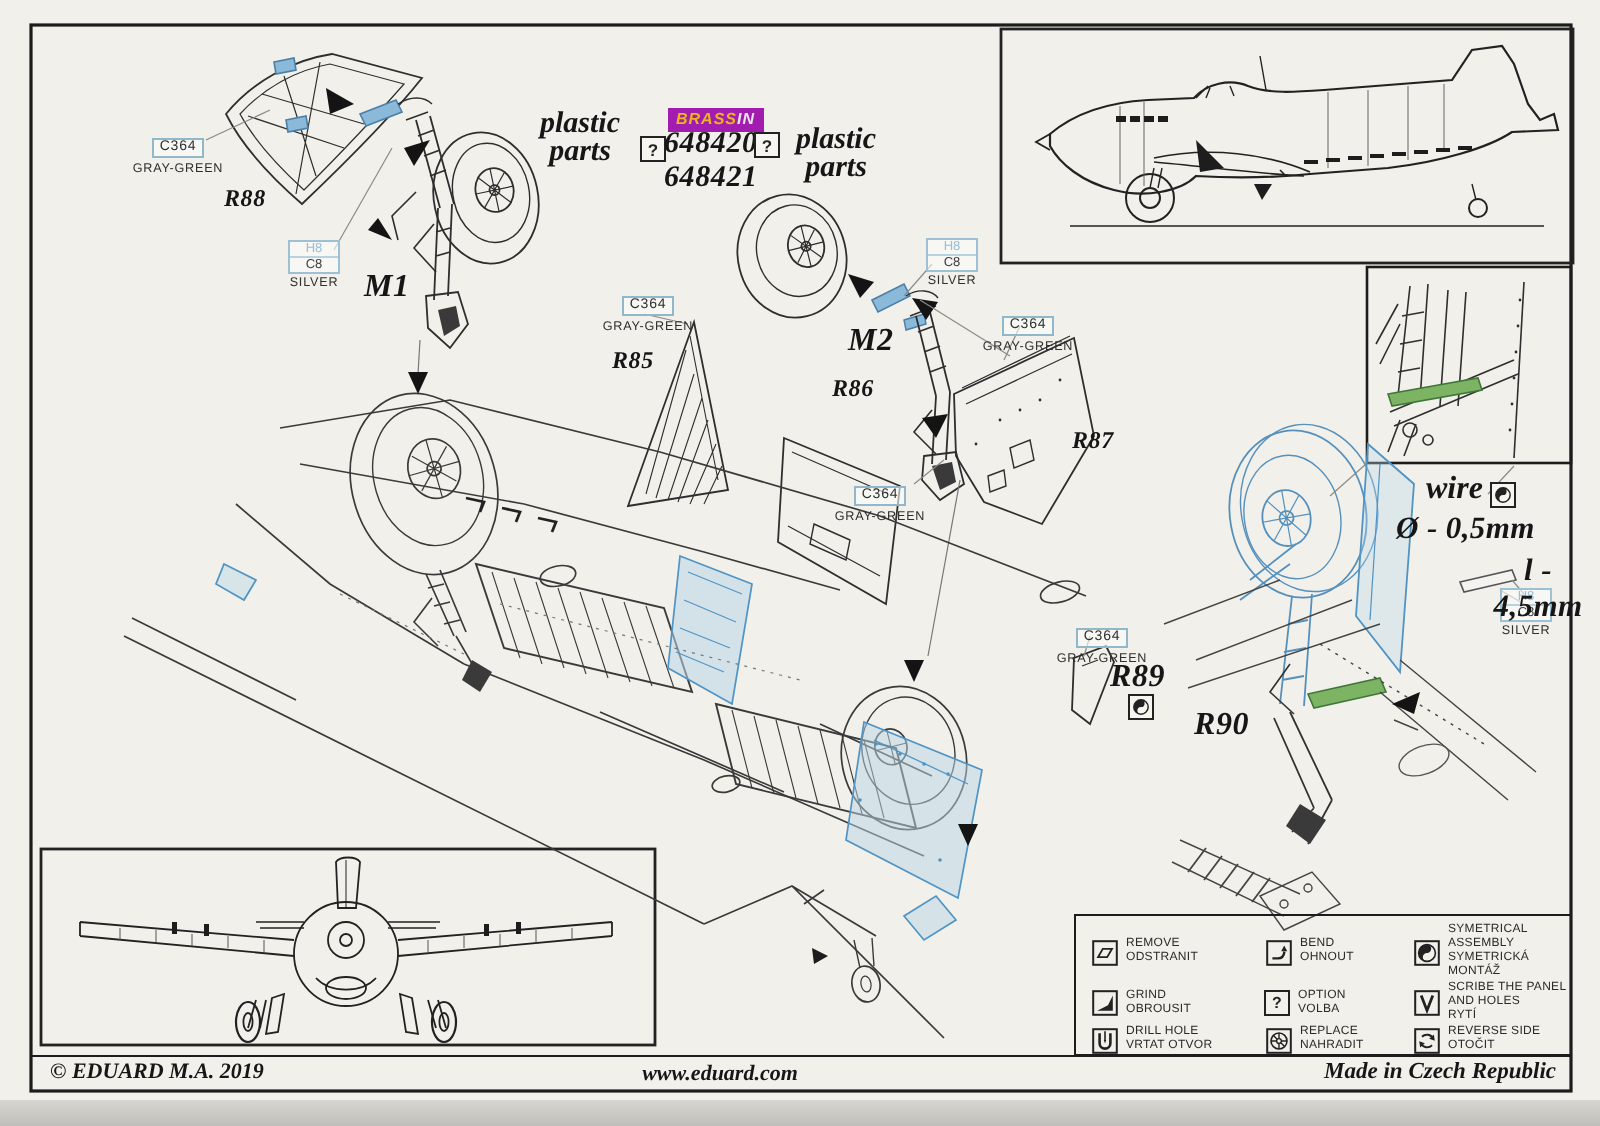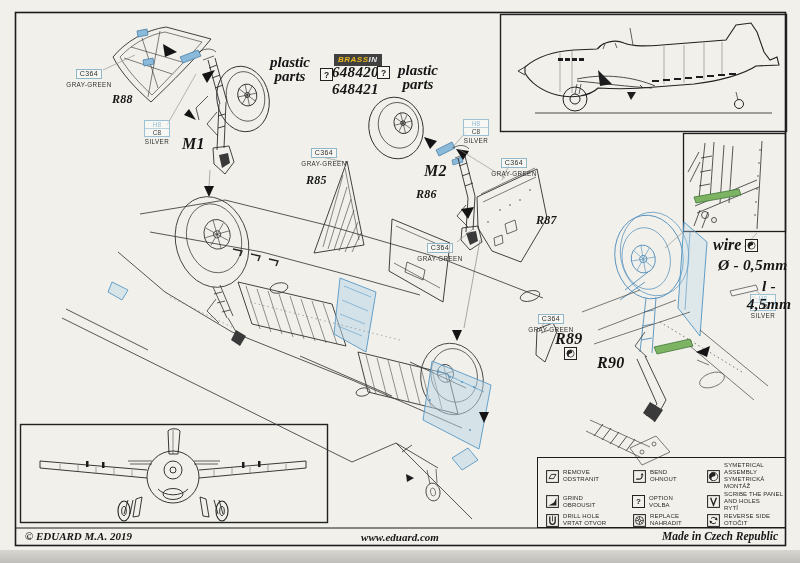--- a/index.html
+++ b/index.html
@@ -8,54 +8,54 @@
   .scan-strip{position:absolute;left:0;bottom:0;width:100%;height:13px;
         background:linear-gradient(#d7d6d1,#bfbeba);}
   svg.artwork{position:absolute;left:0;top:0;}
 
   .serif{font-family:"Liberation Serif",serif;font-style:italic;font-weight:bold;color:#161616;}
   .part-label{position:absolute;font-size:12px;letter-spacing:.3px;}
   .part-label.small{font-size:16px;}
 
   .plastic{position:absolute;font-size:15px;line-height:14px;text-align:center;width:60px;}
   .numbers{position:absolute;font-size:15px;line-height:17px;letter-spacing:.3px;}
-  .brassin{position:absolute;background:#404040;padding:1px 4px 2px 4px;
+  .brassin{position:absolute;background:#a21caf;padding:1px 4px 2px 4px;
            font:italic bold 8px "Liberation Sans",sans-serif;letter-spacing:.5px;}
   .brassin .b{color:#eab61e;} .brassin .i{color:#e8e8e8;}
 
   .option-box{position:absolute;width:11px;height:11px;border:1.2px solid #222;background:#f6f5f0;
            display:flex;align-items:center;justify-content:center;
            font:bold 8.5px "Liberation Sans",sans-serif;color:#222;}
 
   .callout{position:absolute;width:60px;text-align:center;}
   .code-box{display:inline-block;border:1px solid #90b7ca;background:rgba(252,252,250,.6);
            font-size:7px;padding:0px 3px 1px 3px;color:#2f2f2f;letter-spacing:.4px;}
   .paint-name{font-size:6.3px;letter-spacing:.4px;color:#2f2f2f;margin-top:1px;}
 
   .silver-callout{position:absolute;width:30px;text-align:center;}
   .silver-box{width:24px;margin:0 auto;border:1px solid #9cc0d4;background:rgba(252,252,250,.6);}
   .h-code{font-size:6.5px;color:#99bed6;border-bottom:1px solid #b8d2e0;padding:0 2px;}
   .c-code{font-size:6.5px;color:#3c3c3c;padding:0 2px;}
 
-  .wire-label{position:absolute;font-size:16px;display:flex;align-items:center;gap:4px;}
+  .wire-label{position:absolute;font-size:16px;display:flex;align-items:flex-end;gap:4px;}
   .wire-dim{position:absolute;font-size:15.5px;letter-spacing:.2px;}
 
   .sym-box{width:11px;height:11px;border:1.1px solid #222;background:#f6f5f0;
            display:inline-flex;align-items:center;justify-content:center;}
   .sym-box-abs{position:absolute;}
 
   .legend{position:absolute;left:537px;top:457px;width:249px;height:71px;box-sizing:border-box;
           border:1.4px solid #1c1c1c;display:grid;grid-template-columns:87px 74px 1fr;
           padding:4px 2px 2px 7px;row-gap:1px;}
   .lg-item{display:flex;align-items:center;gap:4px;min-width:0;}
   .lg-icon{width:14px;height:14px;flex:none;display:flex;align-items:center;justify-content:center;}
   .lg-text{font-size:6px;line-height:7px;color:#2a2a2a;letter-spacing:.15px;}
 
   .footer-copy{position:absolute;left:25px;top:530px;font-size:11px;}
-  .footer-web{position:absolute;left:0;top:531px;width:800px;text-align:center;font-size:11px;}
+  .footer-web{position:absolute;left:0;top:531px;width:720px;text-align:center;font-size:11px;}
   .footer-origin{position:absolute;right:22px;top:530px;font-size:11.5px;}
 </style>
 </head>
 <body>
 
 <div class="page">
 
 <svg class="artwork" width="800" height="563" viewBox="0 0 800 563">
 
   <g stroke="#1c1c1c" fill="none">
@@ -437,21 +437,21 @@
 
 <div class="wire-label serif" style="left:713px;top:236px;">
   <span>wire</span>
   <span class="sym-box">
     <svg width="9" height="9" viewBox="0 0 10 10">
           <circle cx="5" cy="5" r="4" fill="none" stroke="#222" stroke-width="0.8"></circle>
           <path d="M5,1 a4,4 0 0 0 0,8 a2,2 0 0 1 0,-4 a2,2 0 0 0 0,-4 Z" fill="#222"></path>
         </svg>
   </span>
 </div>
-<div class="wire-dim serif" style="left:698px;top:256px;margin-left:20px;">Ø - 0,5mm</div>
+<div class="wire-dim serif" style="left:698px;top:256px;">Ø - 0,5mm</div>
 <div class="wire-dim serif" style="left:738px;top:277px;text-align:center;">l - 4,5mm</div>
 
 <div class="legend">
 
   <div class="lg-item">
     <span class="lg-icon">
       <svg width="13" height="13" viewBox="0 0 13 13">
             <rect x="0.6" y="0.6" width="11.8" height="11.8" fill="none" stroke="#222" stroke-width="1"></rect>
             <path d="M3,8.6 L5.4,4.4 L10,4.4 L7.6,8.6 Z" fill="none" stroke="#222" stroke-width="0.9"></path>
           </svg>

